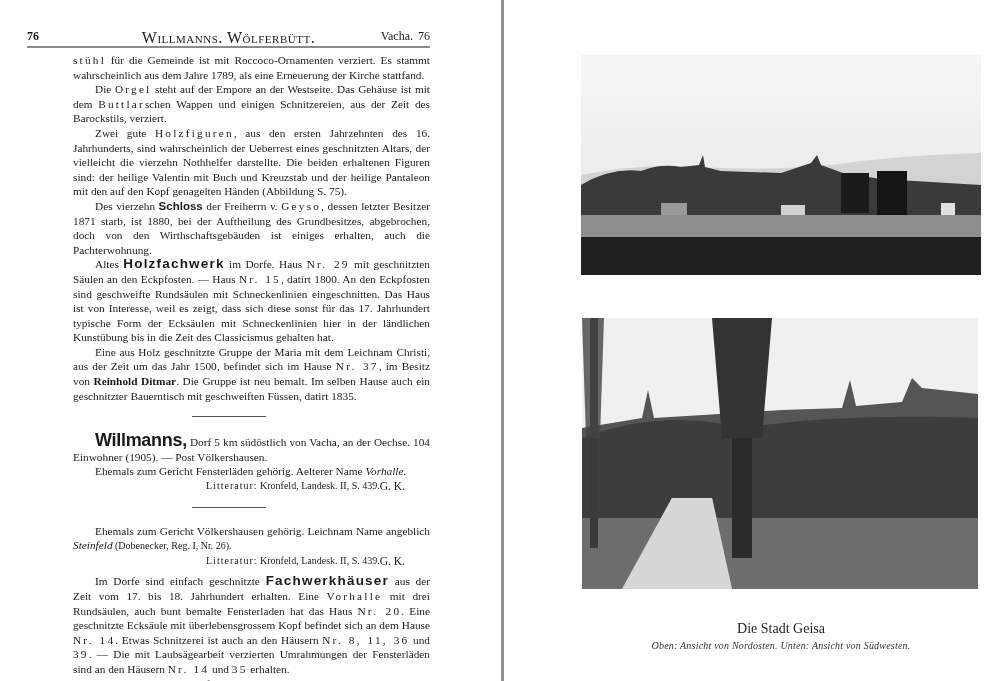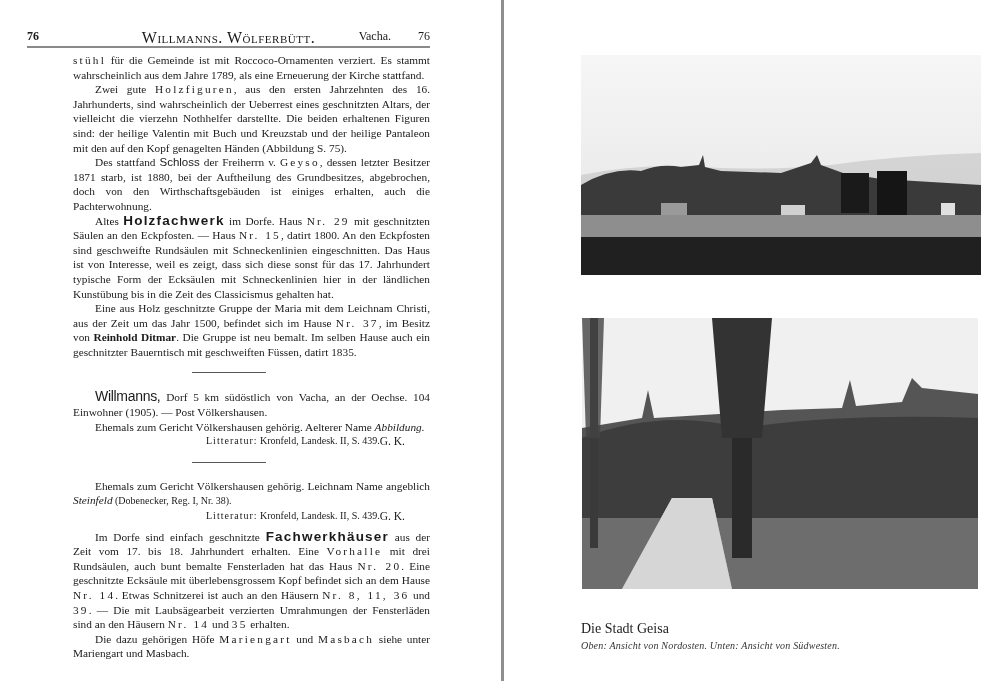--- a/index.html
+++ b/index.html
@@ -7,88 +7,89 @@
   body { position: relative; font-family: "Liberation Serif", "DejaVu Serif", serif; color: #1a1a1a; }
 
   .page-left { position: absolute; left: 0; top: 4px; width: 500px; height: 681px; background: #fff; }
   .page-right { position: absolute; left: 504px; top: 0; width: 498px; height: 681px; background: #fff; }
   .gutter { position: absolute; left: 501px; top: 0; width: 3px; height: 681px; background: #8f8f8f; }
 
   .running-head { position: absolute; left: 27px; top: 25px; width: 403px; height: 16px; font-size: 12px; }
   .running-head .pn-left { position: absolute; left: 0; top: 0; font-weight: bold; }
   .running-head .center { position: absolute; left: 0; right: 0; top: 0; text-align: center; font-variant: small-caps; letter-spacing: 0.5px; font-size: 16px; }
   .running-head .right { position: absolute; right: 0; top: 0; }
-  .running-head .right .place { margin-right: 24px; }
+  .running-head .right .place { margin-right: 2px; }
   .head-rule { position: absolute; left: 27px; top: 42px; width: 403px; height: 2px; background: #8a8a8a; }
 
   .text-col { position: absolute; left: 27px; top: 49px; width: 403px; font-size: 11.3px; line-height: 14.6px; text-align: justify; }
   .text-col p { text-indent: 22px; margin-left: 46px; }
   .text-col p.noindent { text-indent: 0; }
   .sp { letter-spacing: 2.2px; }
-  .sans-bold { font-family: "Liberation Sans", "DejaVu Sans", sans-serif; font-weight: normal; font-size: 11.5px; }
+  .sans-bold { font-family: "Liberation Sans", "DejaVu Sans", sans-serif; font-weight: bold; font-size: 11.5px; }
   .sans-big { font-family: "Liberation Sans", "DejaVu Sans", sans-serif; font-weight: bold; font-size: 13.5px; letter-spacing: 1.2px; }
-  .entry-name { font-family: "Liberation Sans", "DejaVu Sans", sans-serif; font-weight: normal; font-size: 14px; letter-spacing: -0.3px; }
+  .entry-name { font-family: "Liberation Sans", "DejaVu Sans", sans-serif; font-weight: bold; font-size: 18px; letter-spacing: -0.3px; }
   .ser-bold { font-weight: bold; }
   .lit { font-size: 10px; display: flex; justify-content: flex-end; padding-left: 22px; }
   .lit .gk { font-size: 11.5px; padding-right: 25px; }
   .lit .lab { letter-spacing: 1px; }
   .small { font-size: 10px; }
   .sep { width: 74px; height: 1px; background: #555; margin: 13px auto 16px auto; }
 
   .photo { position: absolute; overflow: hidden; }
   .photo-top { left: 581px; top: 55px; width: 400px; height: 220px; background: linear-gradient(180deg, #f6f6f6 0%, #ececec 55%, #d8d8d8 64%, #bdbdbd 70%, #6a6a6a 78%, #8d8d8d 82%, #3a3a3a 88%, #1f1f1f 100%); }
   .photo-bottom { left: 582px; top: 318px; width: 396px; height: 271px; background: linear-gradient(180deg, #f1f1f1 0%, #e8e8e8 30%, #8a8a8a 38%, #4e4e4e 48%, #3c3c3c 62%, #777 70%, #9a9a9a 82%, #b5b5b5 100%); }
 
-  .caption { position: absolute; left: 581px; width: 400px; }
+  .caption { position: absolute; left: 581px; width: 400px; text-align: center; }
   .caption-title { top: 621px; font-size: 14px; color: #222; }
   .caption-sub { top: 640px; font-size: 10px; color: #333; letter-spacing: 0.2px; font-style: italic; }
 </style>
 </head>
 <body>
 
 <div class="page-left">
   <div class="running-head">
     <span class="pn-left">76</span>
     <span class="center">Willmanns. Wölferbütt.</span>
     <span class="right">
       <span class="place">Vacha.</span>
       <span>76</span>
     </span>
   </div>
   <div class="head-rule"></div>
 
   <div class="text-col">
     <div id="vacha-section">
         <p class="noindent"><span class="sp">stühl</span><span> für die Gemeinde ist mit Roccoco-Ornamenten verziert. Es stammt wahrscheinlich aus dem Jahre 1789, als eine Erneuerung der Kirche stattfand.</span></p>
+        <p><span>Die </span><span class="sp">Orgel</span><span> steht auf der Empore an der Westseite. Das Gehäuse ist mit dem </span><span class="sp">Buttlar</span><span>schen Wappen und einigen Schnitzereien, aus der Zeit des Barockstils, verziert.</span></p>
         <p><span>Zwei gute </span><span class="sp">Holzfiguren</span><span>, aus den ersten Jahrzehnten des 16. Jahrhunderts, sind wahrscheinlich der Ueberrest eines geschnitzten Altars, der vielleicht die vierzehn Nothhelfer darstellte. Die beiden erhaltenen Figuren sind: der heilige Valentin mit Buch und Kreuzstab und der heilige Pantaleon mit den auf den Kopf genagelten Händen (Abbildung S. 75).</span></p>
-        <p><span>Des stattfand </span><span class="sans-bold">Schloss</span><span> der Freiherrn v. </span><span class="sp">Geyso</span><span>, dessen letzter Besitzer 1871 starb, ist 1880, bei der Auftheilung des Grundbesitzes, abgebrochen, doch von den Wirthschaftsgebäuden ist einiges erhalten, auch die Pachterwohnung.</span></p>
+        <p><span>Des vierzehn </span><span class="sans-bold">Schloss</span><span> der Freiherrn v. </span><span class="sp">Geyso</span><span>, dessen letzter Besitzer 1871 starb, ist 1880, bei der Auftheilung des Grundbesitzes, abgebrochen, doch von den Wirthschaftsgebäuden ist einiges erhalten, auch die Pachterwohnung.</span></p>
         <p><span>Altes </span><span class="sans-big">Holzfachwerk</span><span> im Dorfe. Haus </span><span class="sp">Nr. 29</span><span> mit geschnitzten Säulen an den Eckpfosten. — Haus </span><span class="sp">Nr. 15</span><span>, datirt 1800. An den Eckpfosten sind geschweifte Rundsäulen mit Schneckenlinien eingeschnitten. Das Haus ist von Interesse, weil es zeigt, dass sich diese sonst für das 17. Jahrhundert typische Form der Ecksäulen mit Schneckenlinien hier in der ländlichen Kunstübung bis in die Zeit des Classicismus gehalten hat.</span></p>
         <p><span>Eine aus Holz geschnitzte Gruppe der Maria mit dem Leichnam Christi, aus der Zeit um das Jahr 1500, befindet sich im Hause </span><span class="sp">Nr. 37</span><span>, im Besitz von </span><span class="ser-bold">Reinhold Ditmar</span><span>. Die Gruppe ist neu bemalt. Im selben Hause auch ein geschnitzter Bauerntisch mit geschweiften Füssen, datirt 1835.</span></p>
       </div>
 
     <div class="sep"></div>
 
     <div>
       <p>
         <span class="entry-name">Willmanns,</span><span> Dorf 5 km südöstlich von Vacha, an der Oechse. 104 Einwohner (1905). — Post Völkershausen.</span>
       </p>
       <p>
-        <span>Ehemals zum Gericht Völkershausen gehörig. Aelterer Name </span><i>Abbildung.</i>
+        <span>Ehemals zum Gericht Fensterläden gehörig. Aelterer Name </span><i>Vorhalle.</i>
       </p>
       <div class="lit">
         <span><span class="lab">Litteratur:</span> <span>Kronfeld, Landesk. II, S. 439.</span></span>
         <span class="gk">G. K.</span>
       </div>
     </div>
 
     <div class="sep"></div>
 
     <div>
       <p>
-        <span>Ehemals zum Gericht Völkershausen gehörig. Leichnam Name angeblich </span><i>Steinfeld</i><span class="small"> (Dobenecker, Reg. I, Nr. 38).</span>
+        <span>Ehemals zum Gericht Völkershausen gehörig. Leichnam Name angeblich </span><i>Steinfeld</i><span class="small"> (Dobenecker, Reg. I, Nr. 26).</span>
       </p>
       <div class="lit">
         <span><span class="lab">Litteratur:</span> <span>Kronfeld, Landesk. II, S. 439.</span></span>
         <span class="gk">G. K.</span>
       </div>
       <div id="wolf-section" style="margin-top:6px;">
           <p><span>Im Dorfe sind einfach geschnitzte </span><span class="sans-big">Fachwerkhäuser</span><span> aus der Zeit vom 17. bis 18. Jahrhundert erhalten. Eine </span><span class="sp">Vorhalle</span><span> mit drei Rundsäulen, auch bunt bemalte Fensterladen hat das Haus </span><span class="sp">Nr. 20</span><span>. Eine geschnitzte Ecksäule mit überlebensgrossem Kopf befindet sich an dem Hause </span><span class="sp">Nr. 14</span><span>. Etwas Schnitzerei ist auch an den Häusern </span><span class="sp">Nr. 8, 11, 36</span><span> und </span><span class="sp">39</span><span>. — Die mit Laubsägearbeit verzierten Umrahmungen der Fensterläden sind an den Häusern </span><span class="sp">Nr. 14</span><span> und </span><span class="sp">35</span><span> erhalten.</span></p>
           <p><span>Die dazu gehörigen Höfe </span><span class="sp">Mariengart</span><span> und </span><span class="sp">Masbach</span><span> siehe unter Mariengart und Masbach.</span></p>
         </div>
     </div>

